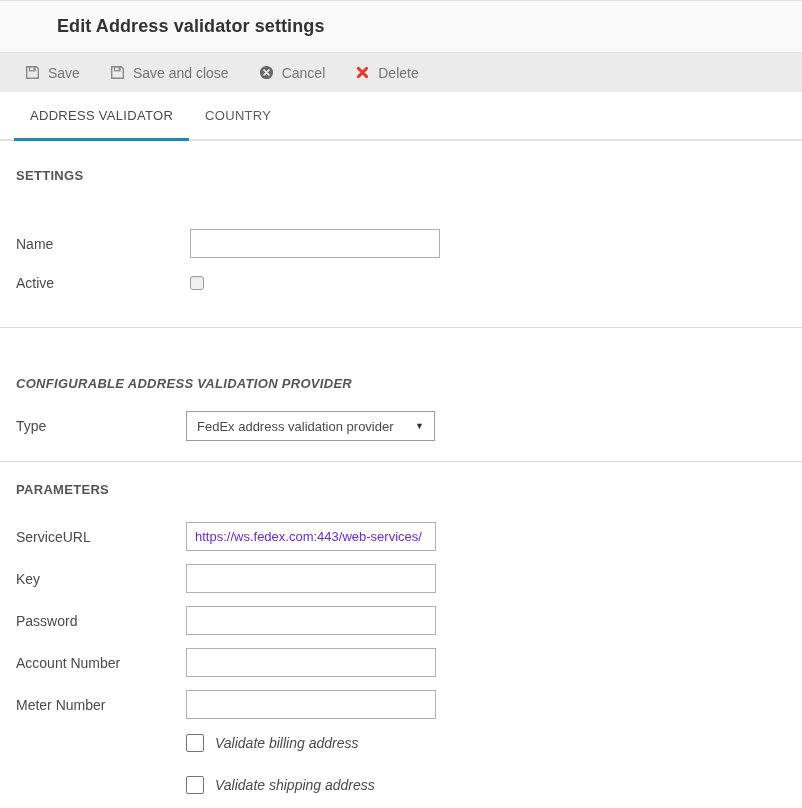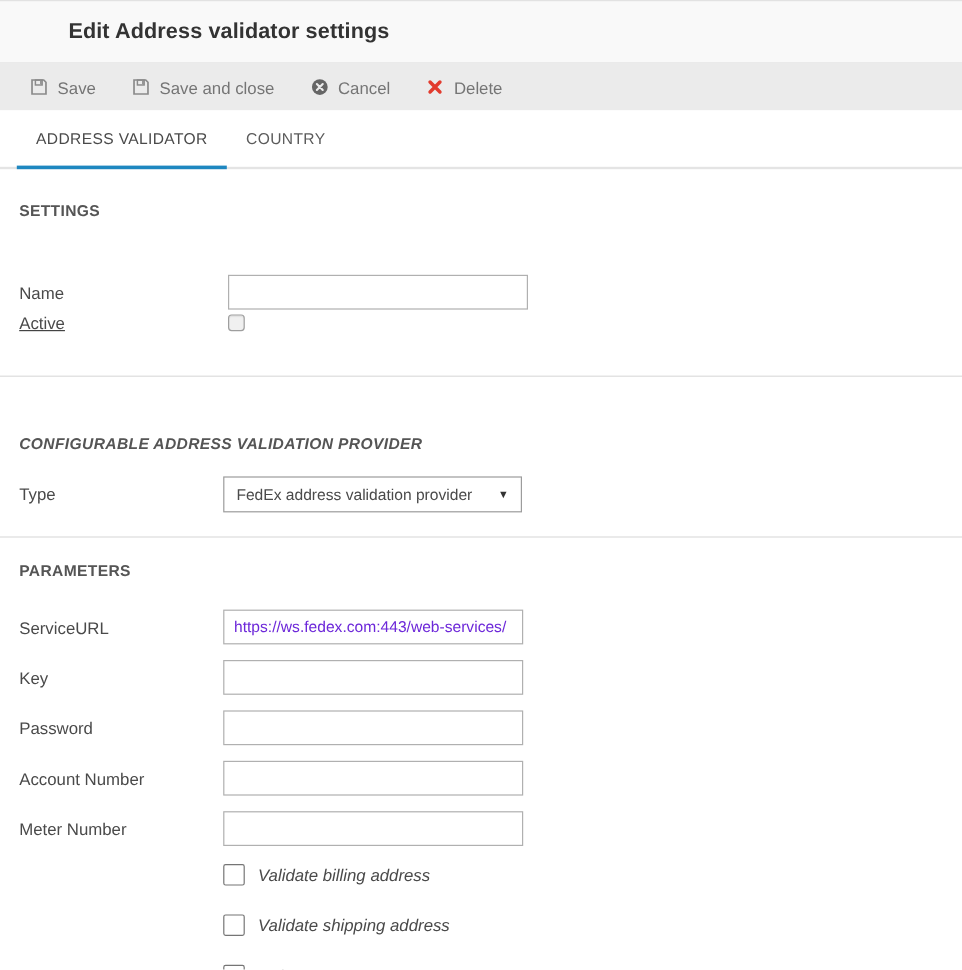--- a/index.html
+++ b/index.html
@@ -155,21 +155,21 @@
     border-radius: 2px;
     background: #fff;
     cursor: pointer;
     flex: 0 0 18px;
   }
   .check-row .clbl { font-size: 14px; color: #4a4a4a; font-style: italic; }
 
   
   .mt-settings-head { margin-top: 27px; }
   .mt-name-row { margin-top: 46px; }
-  .mt-active-row { margin-top: 1px; height: 20px; text-decoration: underline; }
+  .mt-active-row { margin-top: 15px; height: 20px; }
   .mt-div1 { margin-top: 34px; }
   .mt-provider-head { margin-top: 48px; font-style: italic; }
   .mt-type-row { margin-top: 20px; }
   .mt-div2 { margin-top: 20px; }
   .mt-params-head { margin-top: 20px; }
   .mt-url-row { margin-top: 25px; }
   .gap-row { margin-top: 13px; }
   .mt-check1 { margin-top: 15px; }
   .gap-check { margin-top: 24px; }
 </style>

